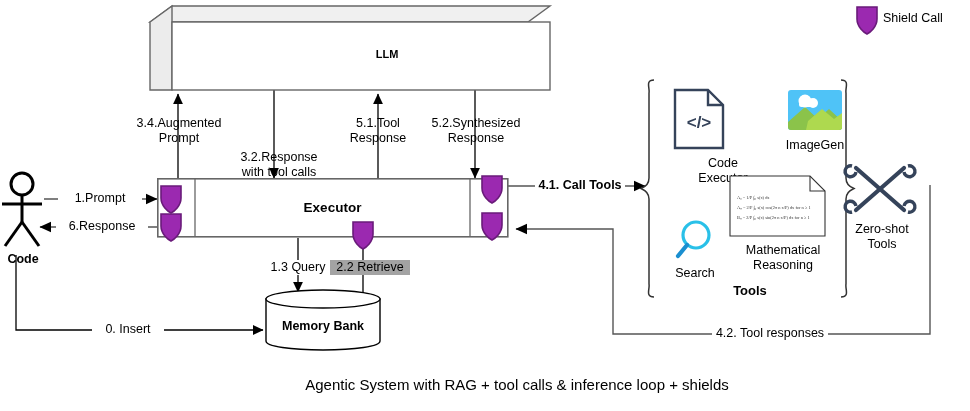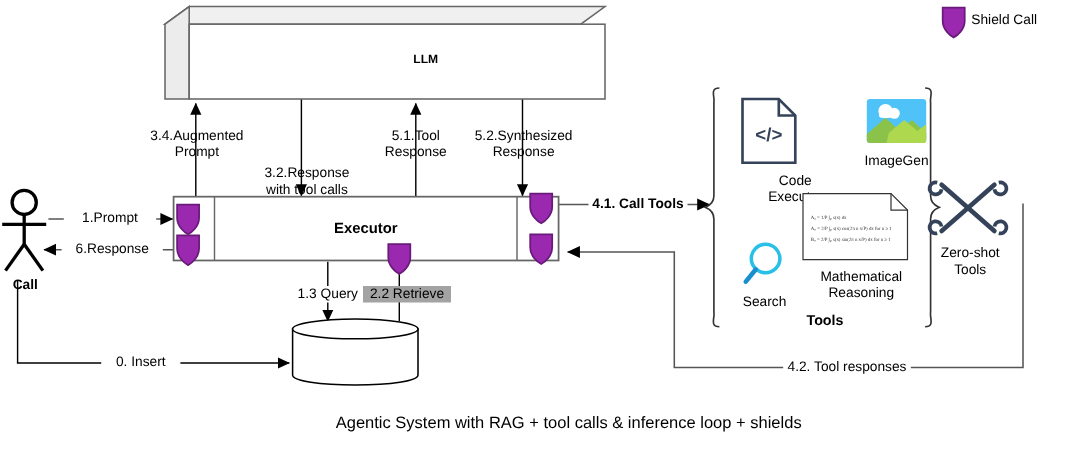--- a/index.html
+++ b/index.html
@@ -86,31 +86,32 @@
   <g>
       <use href="#shieldg" x="353" y="222"></use>
     </g>
 </svg>
 
 <div class="abs" style="left:265px;top:289px;">
   <svg width="116" height="62">
     <path d="M1,10 L1,52 C1,57.5 26,61 58,61 C90,61 115,57.5 115,52 L115,10 Z" fill="#ffffff" stroke="#000" stroke-width="1.4"></path>
     <ellipse cx="58" cy="10" rx="57" ry="9" fill="#ffffff" stroke="#000" stroke-width="1.4"></ellipse>
   </svg>
+  <div class="abs lbl bold" style="left:0;top:30px;width:116px;font-size:12.5px;">Memory Bank</div>
 </div>
 
 <div class="abs" style="left:0px;top:170px;">
   <svg width="50" height="80">
     <circle cx="22" cy="14" r="11" fill="#fff" stroke="#000" stroke-width="3"></circle>
     <line x1="22" y1="25" x2="22" y2="52" stroke="#000" stroke-width="3"></line>
     <line x1="2" y1="34" x2="42" y2="34" stroke="#000" stroke-width="3"></line>
     <line x1="22" y1="52" x2="5" y2="76" stroke="#000" stroke-width="3"></line>
     <line x1="22" y1="52" x2="39" y2="76" stroke="#000" stroke-width="3"></line>
   </svg>
-  <div class="abs lbl bold" style="left:0;top:82px;width:46px;font-size:12.5px;">Call</div>
+  <div class="abs lbl bold" style="left:0;top:82px;width:46px;font-size:12.5px;">Code</div>
 </div>
 
 <svg class="abs" style="left:640px;top:78px;" width="215" height="225">
   <path d="M14,2 C5,2 10,10 9,15 L9,100 C9,108 2,110 1,110.5 C2,111 9,113 9,121 L9,206 C10,211 5,219 14,219" fill="none" stroke="#333" stroke-width="1.5"></path>
   <path d="M201,2 C210,2 205,10 206,15 L206,100 C206,108 213,110 214,110.5 C213,111 206,113 206,121 L206,206 C205,211 210,219 201,219" fill="none" stroke="#333" stroke-width="1.5"></path>
 </svg>
 
 <div class="abs lbl bold" style="left:700px;top:283px;width:100px;font-size:13px;">Tools</div>
 
 <div class="abs" style="left:650px;top:88px;width:110px;">

